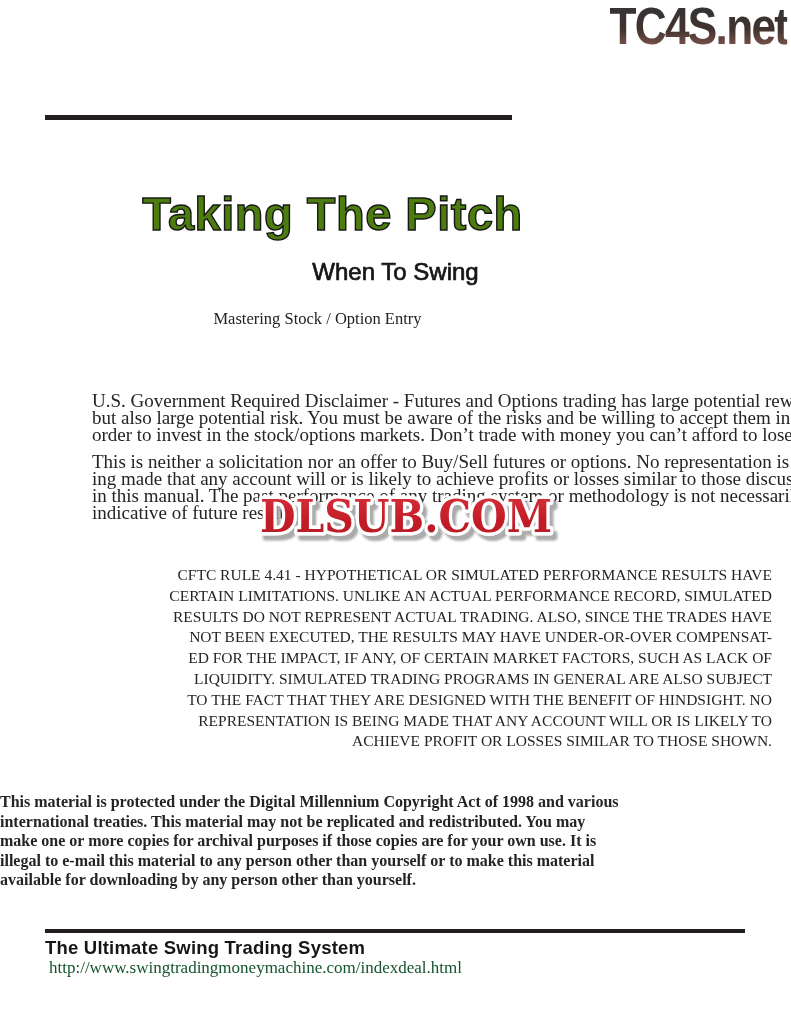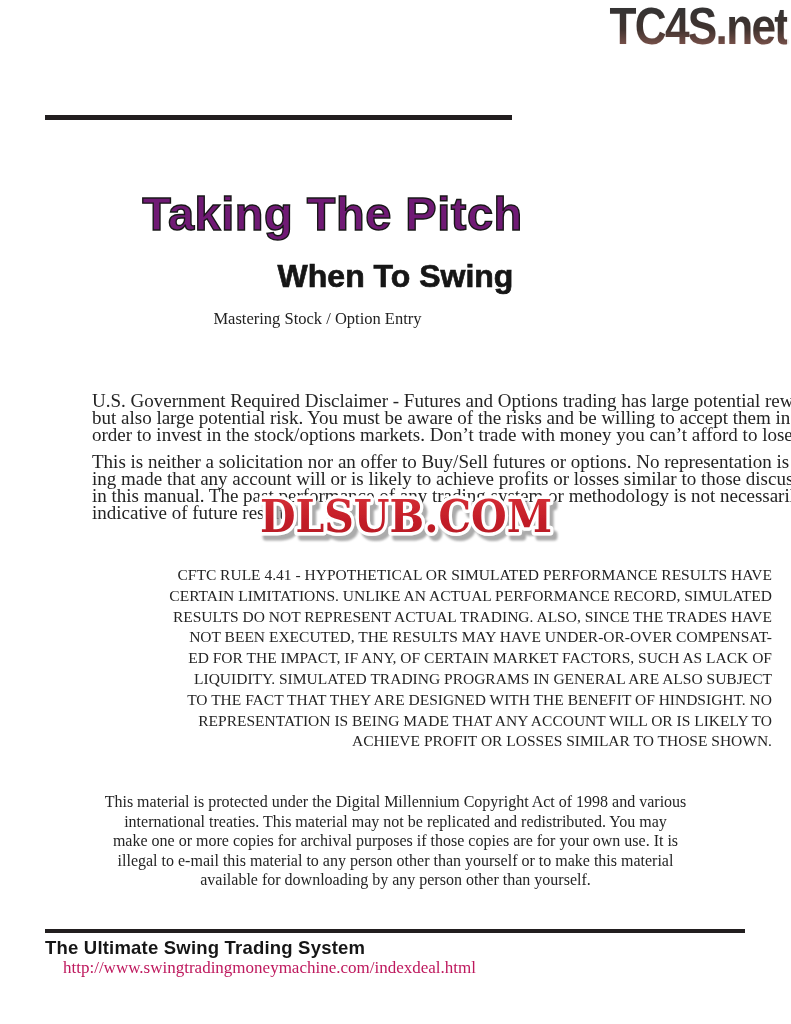--- a/index.html
+++ b/index.html
@@ -41,30 +41,30 @@
     background:#221e1f;
   }
 
   
   .title {
     position:absolute; top:186px; left:0; width:665px;
     text-align:center;
     font-family:"Liberation Sans", sans-serif;
     font-weight:bold;
     font-size:47px;
-    color:#701a75;
+    color:#4d7c0f;
     -webkit-text-stroke:1.4px #161616;
     letter-spacing:0.5px;
   }
   .subtitle {
     position:absolute; top:258px; left:0; width:791px;
     text-align:center;
     font-family:"Liberation Sans", sans-serif;
-    font-weight:bold;
-    font-size:32px;
+    font-weight:normal;
+    font-size:24px;
     color:#161616;
     -webkit-text-stroke:0.7px #161616;
   }
   .tagline {
     position:absolute; top:309px; left:0; width:635px;
     text-align:center;
     font-size:16.5px;
     color:#222222;
   }
 
@@ -74,41 +74,41 @@
     white-space:pre;
     font-size:19px;
     line-height:17px;
     color:#242424;
   }
   .p-gov  { top:392px; }
   .p-sol  { top:453px; }
   .p-cftc { top:565px; font-size:15.5px; line-height:20.8px;text-align:right; }
   .p-copy {
     top:792px; left:0; width:791px;
-    text-align:center;
-    font-size:16px; line-height:19.6px;
+    text-align:left;
+    font-size:16px; line-height:19.6px;font-weight:bold;
   }
 
   
   .wm-dlsub   { position:absolute; left:250px; top:485px; width:312px; height:60px; }
   .brand-tx   { position:absolute; left:468px; top:1020px; width:322px; height:52px; }
 
   
   .foot-title {
     position:absolute; left:45px; top:937px;
     font-family:"Liberation Sans", sans-serif;
     font-weight:bold;
     font-size:18.5px;
     letter-spacing:0.2px;
     color:#161616;
   }
   .foot-url {
-    position:absolute; left:63px; top:958px;
+    position:absolute; left:49px; top:958px;
     font-size:17px;
-    color:#be185d;
+    color:#14532d;
   }
 </style>
 </head>
 <body>
 
 <div class="tc4s">TC4S.net</div>
 
 <div class="topbar"></div>
 
 <div class="title">Taking The Pitch</div>

